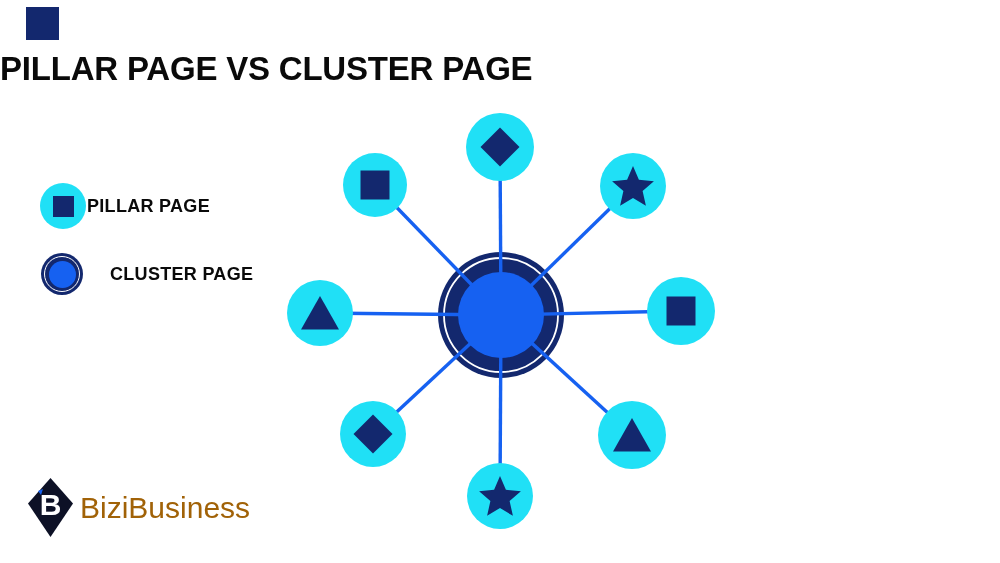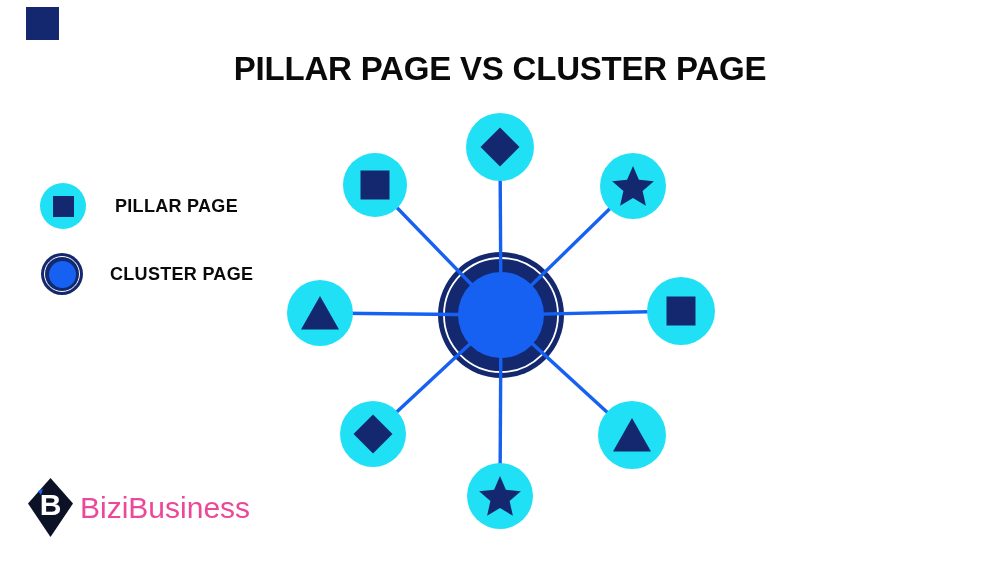--- a/index.html
+++ b/index.html
@@ -2,42 +2,42 @@
 <html><head>
 <meta charset="utf-8">
 <style>
   html,body{margin:0;padding:0;background:#fff;}
   .canvas{
     position:relative;width:1000px;height:563px;background:#ffffff;overflow:hidden;
     font-family:"Liberation Sans","DejaVu Sans",sans-serif;
   }
   .corner-square{position:absolute;left:26px;top:7px;width:33px;height:33px;background:#13286E;}
   .page-title{
-    position:absolute;left:0;top:52px;width:1000px;margin:0;text-align:center;
+    position:absolute;left:0;top:52px;width:1000px;margin:0;
     font-size:33px;font-weight:800;color:#0A0A0A;letter-spacing:-0.2px;line-height:33px;
   }
   .legend{position:absolute;left:40px;top:183px;}
   .legend-item{position:absolute;display:flex;align-items:center;}
   .legend-item.pillar{left:0;top:0;height:46px;}
   .legend-item.cluster{left:0;top:70px;height:42px;}
   .legend-icon{flex:0 0 auto;display:flex;align-items:center;justify-content:center;border-radius:50%;}
   .icon-pillar{width:46px;height:46px;background:#20E0F6;}
   .icon-pillar .navy-square{width:21px;height:21px;background:#13286E;}
   .icon-cluster{width:42px;height:42px;background:#13286E;margin-left:1px;}
   .icon-cluster .white-ring{
     width:34px;height:34px;border:1px solid #ffffff;border-radius:50%;
     display:flex;align-items:center;justify-content:center;background:#13286E;
   }
   .icon-cluster .blue-dot{width:27px;height:27px;border-radius:50%;background:#1661F1;}
   .legend-label{margin-left:27px;font-size:18px;font-weight:800;color:#0A0A0A;letter-spacing:0.3px;white-space:nowrap;}
-  .legend-item.pillar .legend-label{margin-left:29px;}
+  .legend-item.pillar .legend-label{margin-left:1px;}
   #diagram-svg{position:absolute;left:0;top:0;width:1000px;height:563px;}
   .logo{position:absolute;left:28px;top:478px;display:flex;align-items:center;}
   .logo-mark{width:45px;height:59px;display:block;}
-  .logo-text{margin-left:7px;font-size:30px;font-weight:500;color:#ec4899;letter-spacing:0px;line-height:59px;}
+  .logo-text{margin-left:7px;font-size:30px;font-weight:500;color:#a16207;letter-spacing:0px;line-height:59px;}
 </style>
 </head>
 <body>
 
 <div class="canvas">
 
   <div class="corner-square"></div>
 
   <h1 class="page-title">PILLAR PAGE VS CLUSTER PAGE</h1>
 

